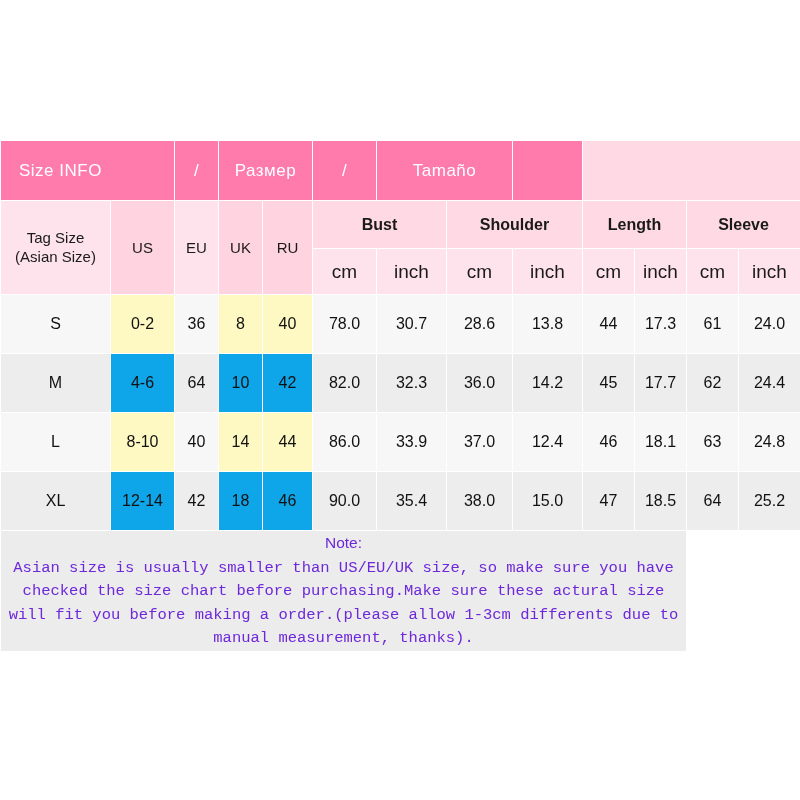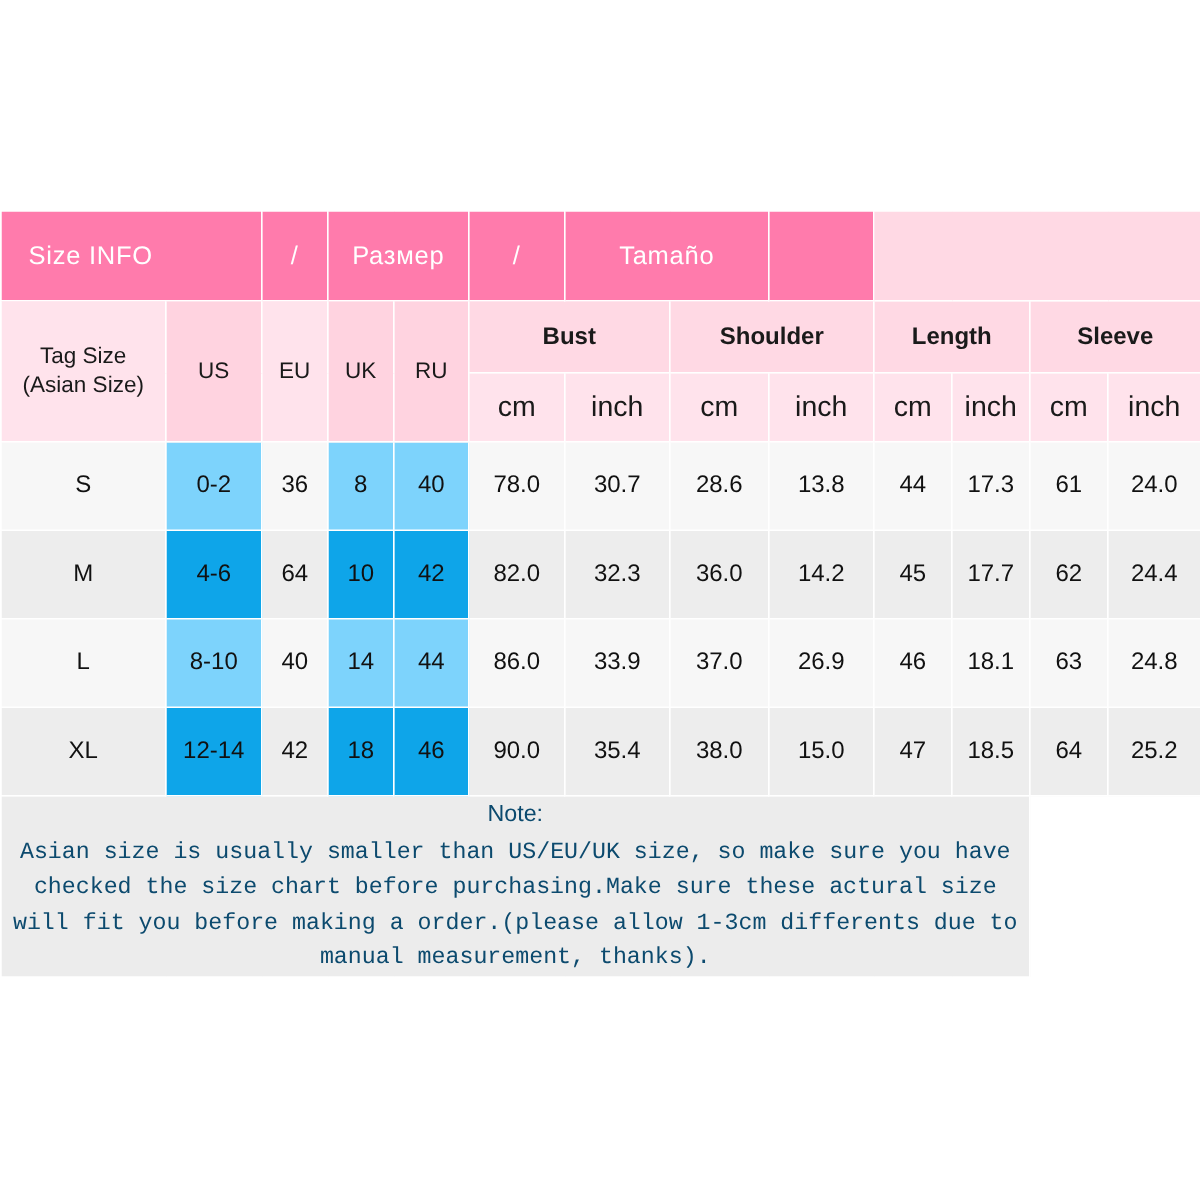--- a/index.html
+++ b/index.html
@@ -64,31 +64,31 @@
 
   
   .data td {
     height: 59px;
     font-size: 16px;
     color: #111;
   }
   .row-a td { background: #f7f7f7; }
   .row-b td { background: #ededed; }
   .data td.shade { background: #0ea5e9; }
-  .row-a td.shade { background: #7dd3fc; }
+  .row-a td.shade { background: #fef9c3; }
 
   
   .note-row td {
     background: #ececec;
     text-align: left;
     vertical-align: top;
     padding: 14px 16px 18px 10px;
     font-size: 15.5px;
     line-height: 1.52;
-    color: #0c4a6e;
+    color: #6d28d9;
   }
   .note-row td.note-side { background: #ffffff; border: none; }
   .note-title { margin: 0 0 2px 0; }
   .note-body { margin: 0; font-family: Liberation Mono, monospace; }
 </style>
 </head>
 <body>
 
 <div id="chart-wrap">
   <table class="size-table">
@@ -179,21 +179,21 @@
 
     <tr class="data row-a">
       <td>L</td>
       <td class="shade">8-10</td>
       <td>40</td>
       <td class="shade">14</td>
       <td class="shade">44</td>
       <td>86.0</td>
       <td>33.9</td>
       <td>37.0</td>
-      <td>26.9</td>
+      <td>12.4</td>
       <td>46</td>
       <td>18.1</td>
       <td>63</td>
       <td>24.8</td>
     </tr>
 
     <tr class="data row-b">
       <td>XL</td>
       <td class="shade">12-14</td>
       <td>42</td>

